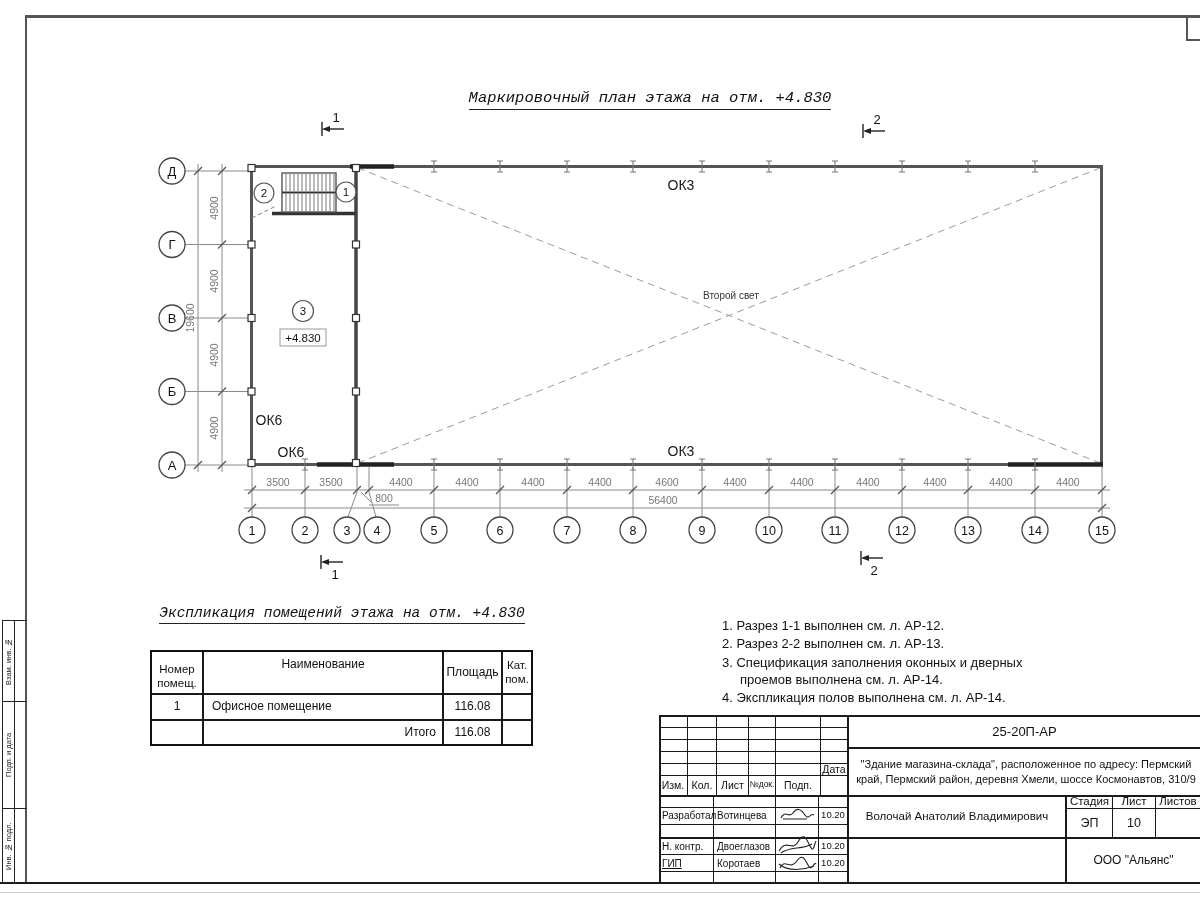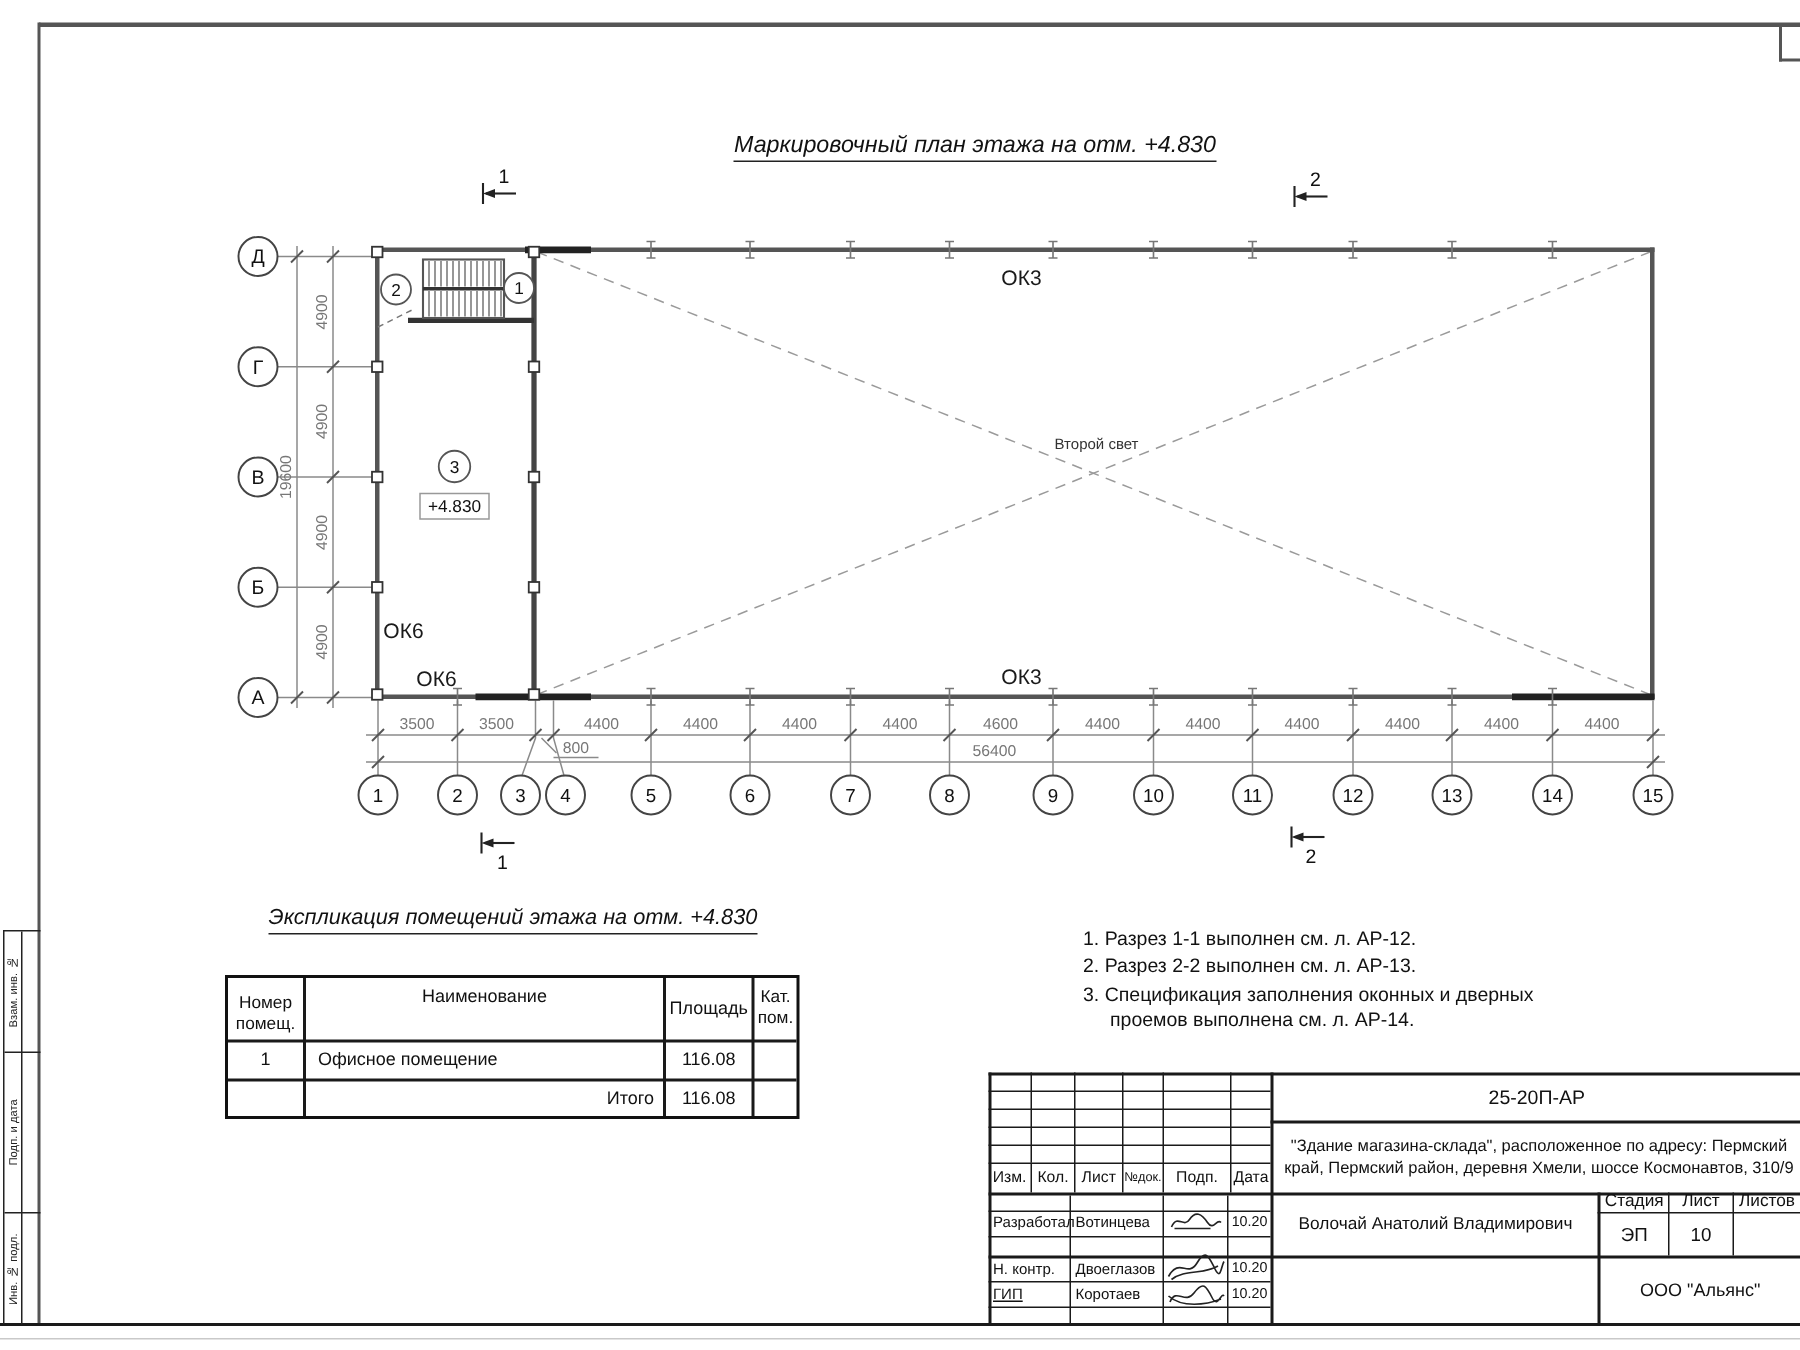--- a/index.html
+++ b/index.html
@@ -6,21 +6,21 @@
   .page{position:relative;width:1200px;height:900px;background:#fff;overflow:hidden;
         font-family:"Liberation Sans", sans-serif;color:#111;}
   .abs{position:absolute;}
   .ln{position:absolute;background:#1a1a1a;}
   .lng{position:absolute;background:#555;}
   .cell{position:absolute;display:flex;align-items:center;justify-content:center;
         text-align:center;line-height:1.15;}
   .cell.left{justify-content:flex-start;text-align:left;}
   .cell.right{justify-content:flex-end;text-align:right;}
   .ital{font-style:italic;}
-  .uline{border-bottom:1.5px solid #222;padding-bottom:2px;}
+  .uline{border-bottom:1.5px solid #222;padding-bottom:2px;font-family:Liberation Mono, monospace;}
   .vtext{writing-mode:vertical-rl;transform:rotate(180deg);font-size:7.5px;color:#222;
          display:flex;align-items:center;justify-content:center;}
   .note{padding-left:18px;text-indent:-18px;margin-bottom:1px;}
   svg text{font-family:"Liberation Sans", sans-serif;}
 </style>
 </head>
 <body>
 
 <div class="page">
 
@@ -300,20 +300,21 @@
     <div class="cell" style="left:351px;top:43px;width:28px;height:24px;font-size:12px;"></div>
 
     <div class="cell right" style="left:52px;top:69px;width:232px;height:23px;font-size:12px;padding-right:6px;">Итого</div>
     <div class="cell" style="left:292px;top:69px;width:57px;height:23px;font-size:12px;">116.08</div>
   </div>
 
   <div class="abs" style="left:722px;top:617px;width:324px;font-size:13px;line-height:1.33;color:#111;">
     <div class="note">1. Разрез 1-1 выполнен см. л. АР-12.</div>
     <div class="note">2. Разрез 2-2 выполнен см. л. АР-13.</div>
     <div class="note">3. Спецификация заполнения оконных и дверных проемов выполнена см. л. АР-14.</div>
+    <div class="note">4. Экспликация полов выполнена см. л. АР-14.</div>
   </div>
 
   <div class="abs" style="left:659px;top:715px;width:541px;height:167px;">
 
     <div class="ln" style="left:0;top:0;width:541px;height:2px;"></div>
     <div class="ln" style="left:0;top:0;width:2px;height:167px;"></div>
     <div class="ln" style="left:188px;top:0;width:2px;height:167px;"></div>
 
     <div class="ln" style="left:0;top:12px;width:188px;height:1px;"></div>
     <div class="ln" style="left:0;top:24px;width:188px;height:1px;"></div>
@@ -342,21 +343,21 @@
     <div class="ln" style="left:406px;top:80px;width:2px;height:87px;"></div>
     <div class="ln" style="left:406px;top:93px;width:135px;height:1px;"></div>
     <div class="ln" style="left:453px;top:80px;width:1px;height:42px;"></div>
     <div class="ln" style="left:496px;top:80px;width:1px;height:42px;"></div>
 
     <div class="cell" style="left:0;top:60px;width:28px;height:20px;font-size:10.5px;">Изм.</div>
     <div class="cell" style="left:29px;top:60px;width:28px;height:20px;font-size:10.5px;">Кол.</div>
     <div class="cell" style="left:58px;top:60px;width:31px;height:20px;font-size:10.5px;">Лист</div>
     <div class="cell" style="left:90px;top:60px;width:26px;height:20px;font-size:8.5px;">№док.</div>
     <div class="cell" style="left:117px;top:60px;width:44px;height:20px;font-size:10.5px;">Подп.</div>
-    <div class="cell" style="left:162px;top:60px;width:26px;height:20px;font-size:10.5px;">Дата</div>
+    <div class="cell" style="left:162px;top:44px;width:26px;height:20px;font-size:10.5px;">Дата</div>
 
     <div class="cell left" style="left:3px;top:92px;width:51px;height:17px;font-size:10px;">Разработал</div>
     <div class="cell left" style="left:58px;top:92px;width:58px;height:17px;font-size:10px;text-align:center;">Вотинцева</div>
     <div class="cell" style="left:160px;top:92px;width:28px;height:17px;font-size:9.5px;">10.20</div>
     <div class="cell left" style="left:3px;top:124px;width:51px;height:15px;font-size:10px;">Н. контр.</div>
     <div class="cell left" style="left:58px;top:124px;width:58px;height:15px;font-size:10px;">Двоеглазов</div>
     <div class="cell" style="left:160px;top:124px;width:28px;height:15px;font-size:9.5px;">10.20</div>
     <div class="cell left" style="left:3px;top:141px;width:51px;height:15px;font-size:10px;text-decoration:underline;">ГИП</div>
     <div class="cell left" style="left:58px;top:141px;width:58px;height:15px;font-size:10px;">Коротаев</div>
     <div class="cell" style="left:160px;top:141px;width:28px;height:15px;font-size:9.5px;">10.20</div>

